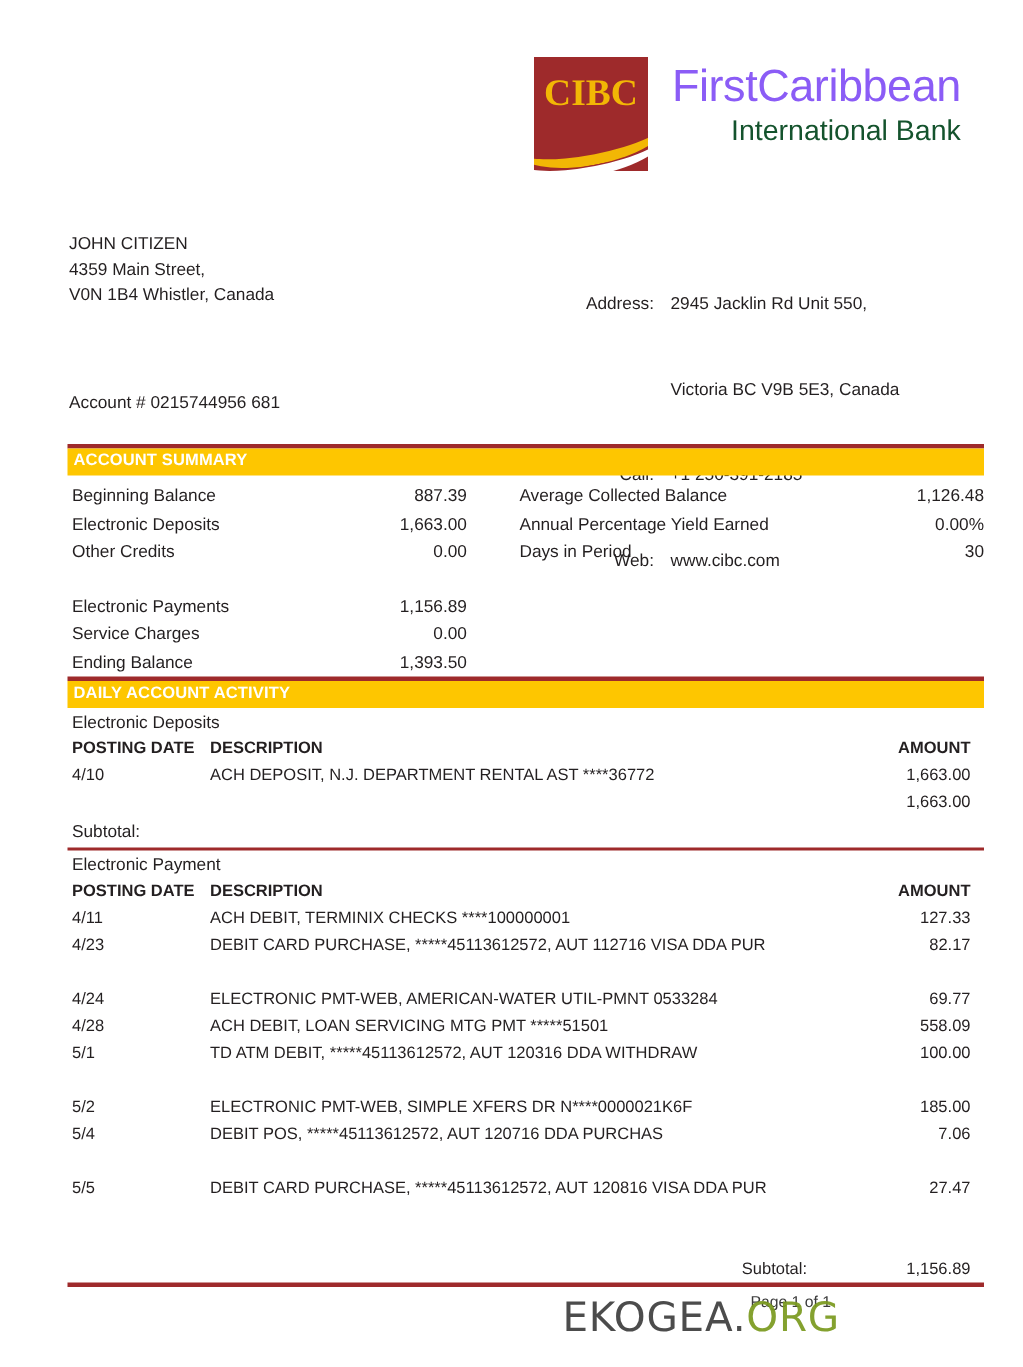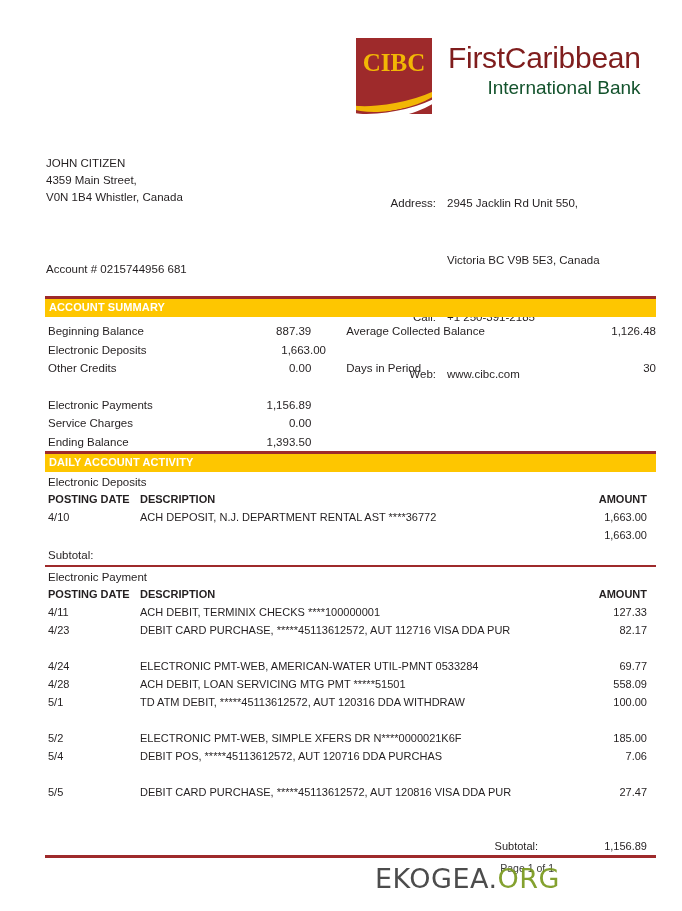--- a/index.html
+++ b/index.html
@@ -44,21 +44,21 @@
   .logo-mark .swoosh-white {
     position: absolute;
     left: -14px; bottom: -3px;
     width: 104px; height: 40px;
     border-radius: 50%;
     border-bottom: 6px solid #ffffff;
     transform: rotate(-11deg);
   }
   .logo-words { margin-left: 16px; padding-top: 4px; }
   .logo-words .line1 {
-    font-size: 30px; color: #7f1d1d; letter-spacing: -0.3px;
+    font-size: 30px; color: #8b5cf6; letter-spacing: -0.3px;
     line-height: 1.05; white-space: nowrap;
   }
   .logo-words .line2 {
     font-size: 19px; color: #14532d; text-align: right;
     line-height: 1.5; white-space: nowrap;
   }
 
   
   .cust-block { position: absolute; left: 46px; top: 155px; font-size: 11.5px; line-height: 17px; }
   .bank-block { position: absolute; left: 382px; top: 155px; font-size: 11.5px; line-height: 17px; }
@@ -185,20 +185,24 @@
         <div class="sum-right">
           <div class="k">Average Collected Balance</div>
           <div class="v">1,126.48</div>
         </div>
       </div>
       <div class="sum-row">
         <div class="sum-left">
           <div class="k">Electronic Deposits</div>
           <div class="v">1,663.00</div>
         </div>
+        <div class="sum-right">
+          <div class="k">Annual Percentage Yield Earned</div>
+          <div class="v">0.00%</div>
+        </div>
       </div>
       <div class="sum-row">
         <div class="sum-left">
           <div class="k">Other Credits</div>
           <div class="v">0.00</div>
         </div>
         <div class="sum-right">
           <div class="k">Days in Period</div>
           <div class="v">30</div>
         </div>

